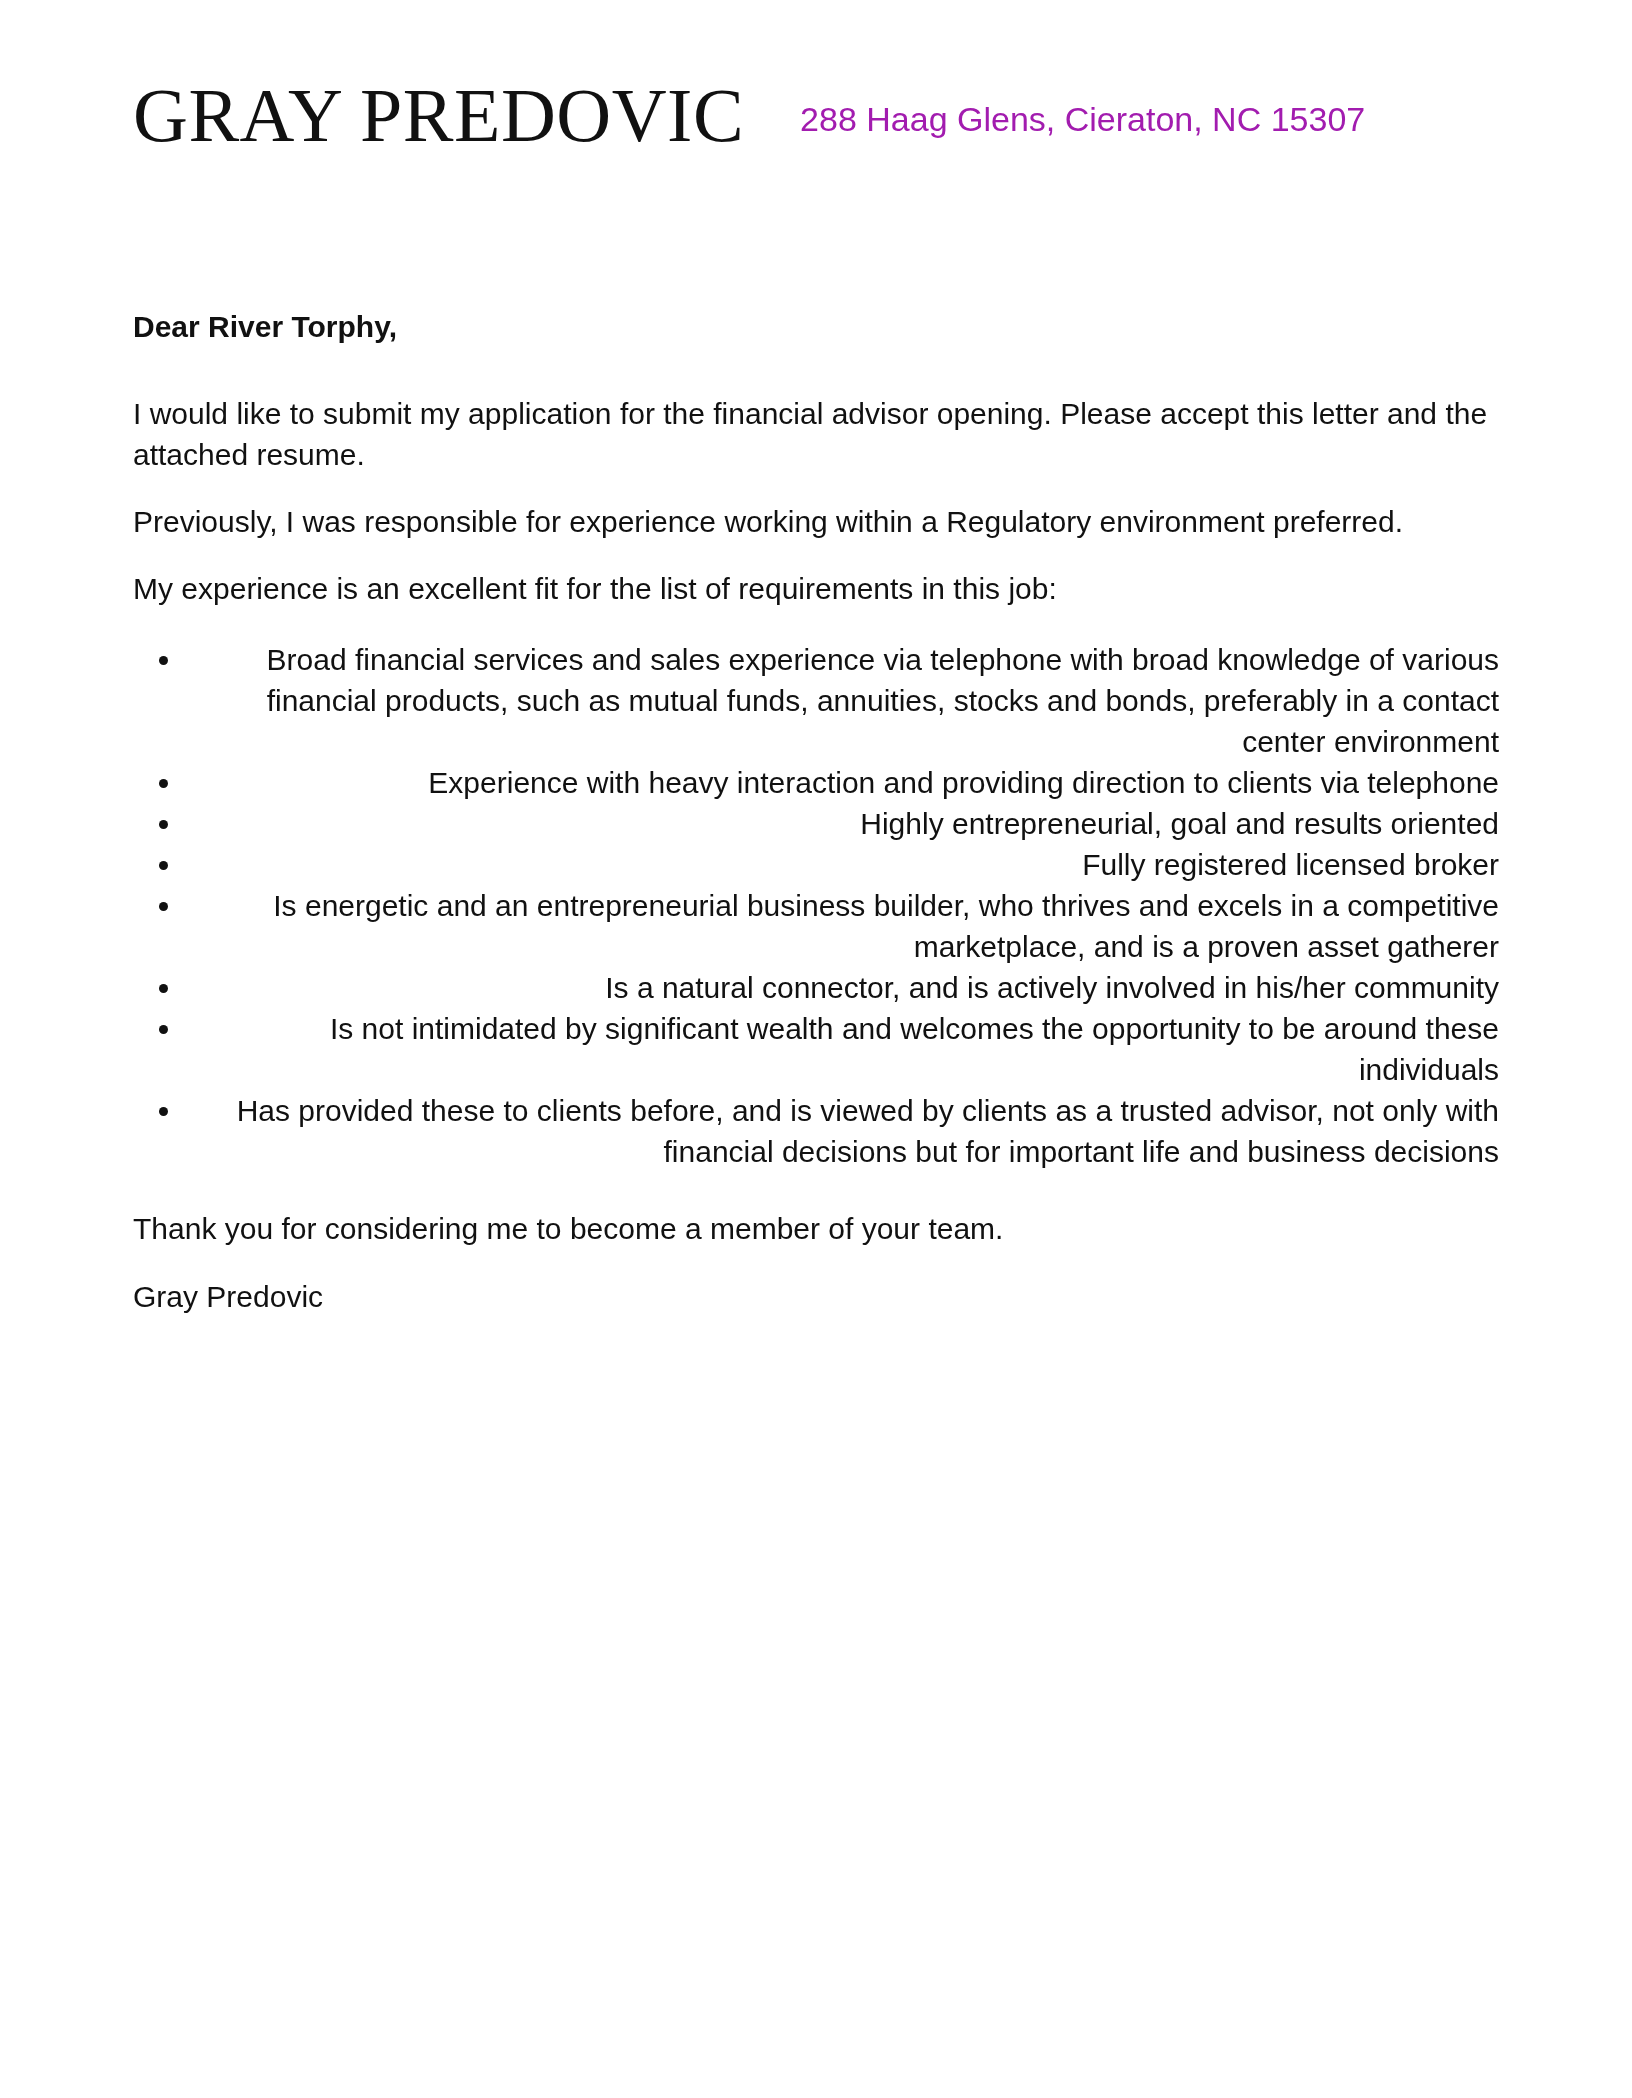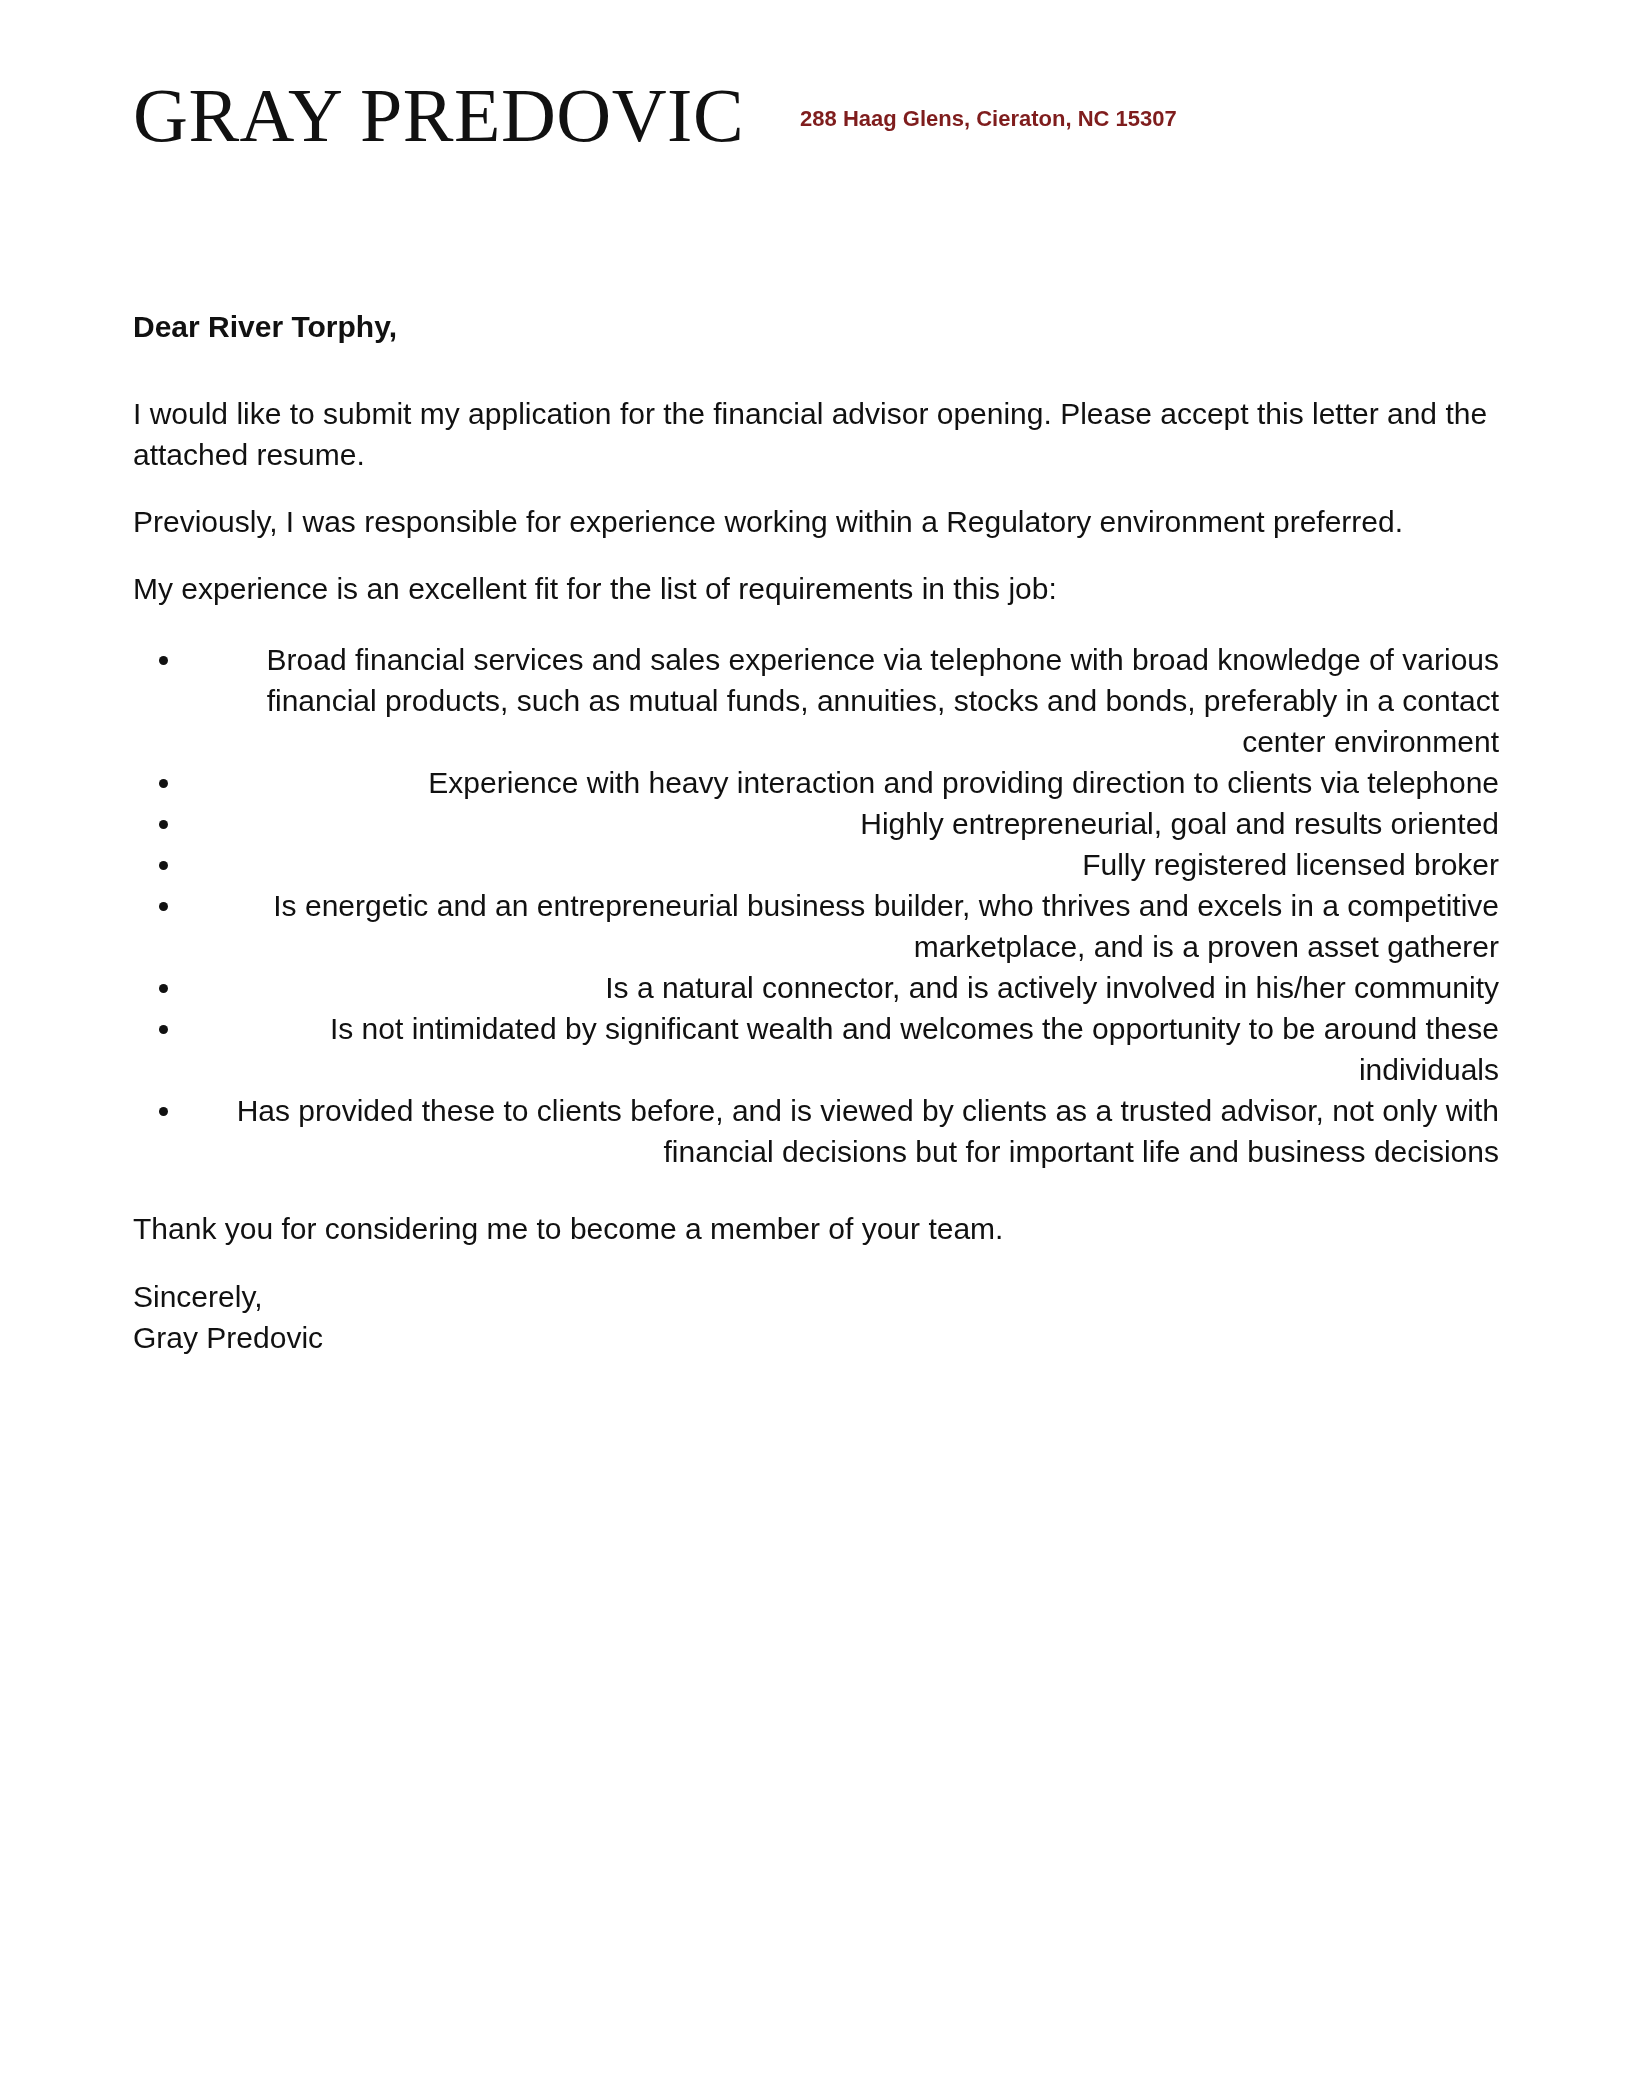--- a/index.html
+++ b/index.html
@@ -30,26 +30,25 @@
     font-family: "Liberation Serif", serif;
     font-weight: 400;
     font-size: 76px;
     line-height: 1.05;
     letter-spacing: 0.5px;
     color: #111111;
     margin: 0;
     white-space: nowrap;
   }
   .applicant-address {
-    font-size: 22px;
+    font-size: 34px;
     line-height: 1.2;
-    color: #7f1d1d;
+    color: #a21caf;
     white-space: nowrap;
     padding-top: 6px;
-    font-weight: bold;
   }
   .letter-body {
     margin-top: 150px;
     font-size: 30px;
     line-height: 41px;
   }
   .salutation {
     font-weight: 600;
     margin: 0 0 46px 0;
   }
@@ -104,18 +103,17 @@
       <li>Fully registered licensed broker</li>
       <li>Is energetic and an entrepreneurial business builder, who thrives and excels in a competitive marketplace, and is a proven asset gatherer</li>
       <li>Is a natural connector, and is actively involved in his/her community</li>
       <li>Is not intimidated by significant wealth and welcomes the opportunity to be around these individuals</li>
       <li>Has provided these to clients before, and is viewed by clients as a trusted advisor, not only with financial decisions but for important life and business decisions</li>
     </ul>
 
     <p class="closing-statement">Thank you for considering me to become a member of your team.</p>
 
     <div class="signature-block">
-      <div>Sincerely,</div>
       <div>Gray Predovic</div>
     </div>
 
   </main>
 </div>
 
 </body></html>

